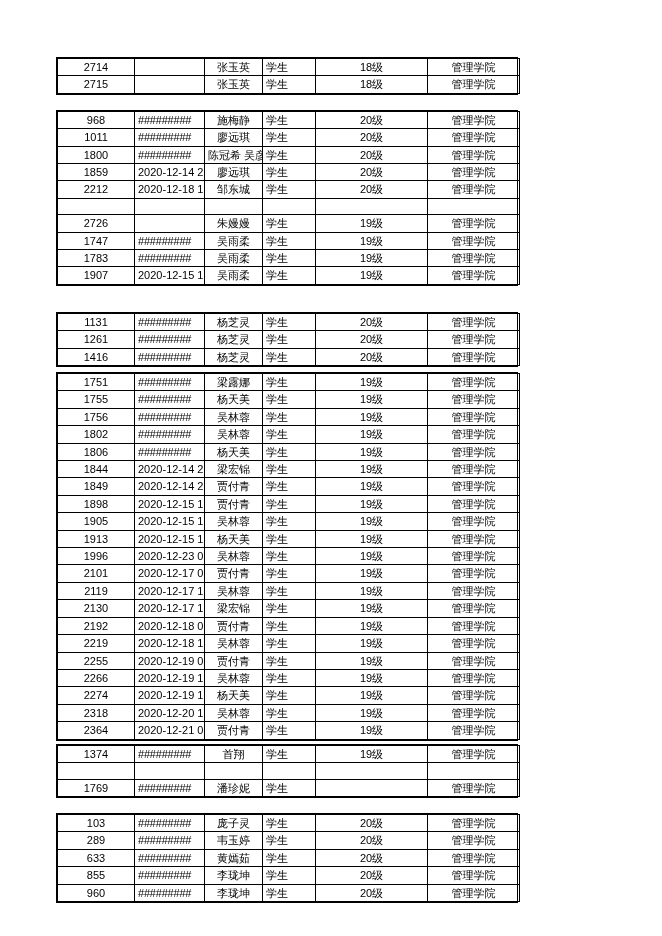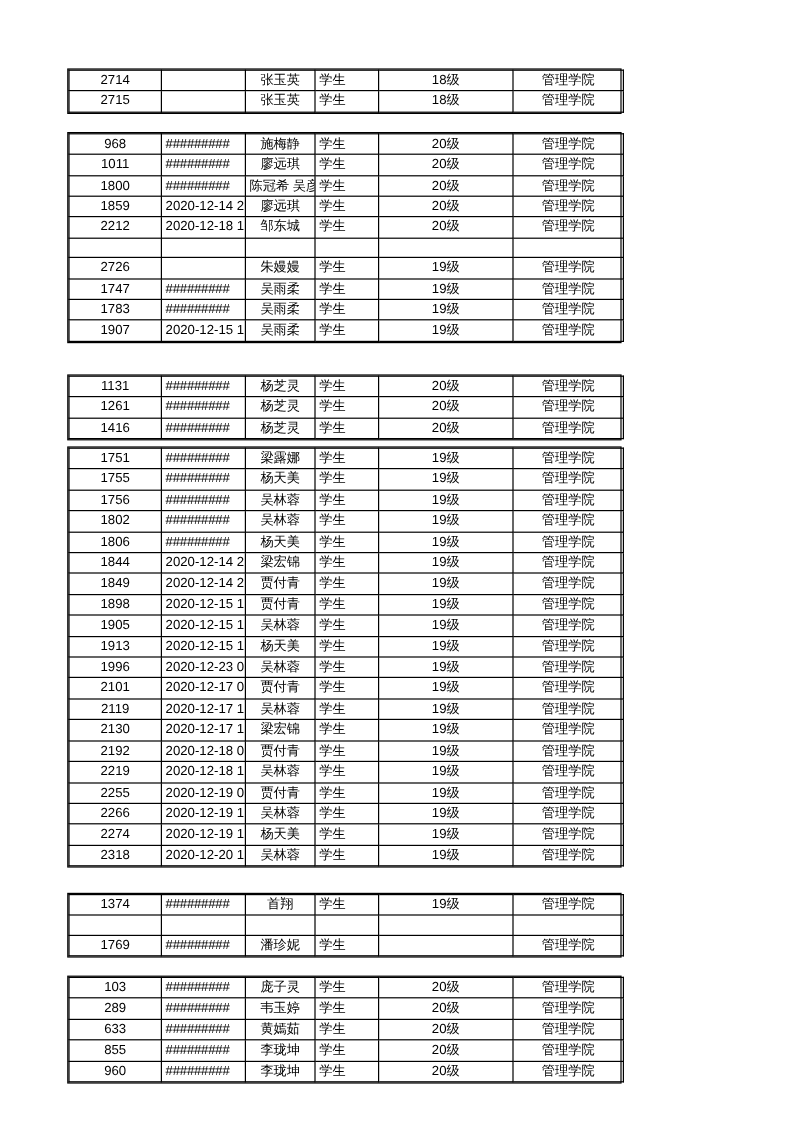--- a/index.html
+++ b/index.html
@@ -396,20 +396,28 @@
               <td class="dept">管理学院</td>
             </tr>
             <tr>
               <td class="id">2318</td>
               <td class="date">2020-12-20 1</td>
               <td class="name">吴林蓉</td>
               <td class="role">学生</td>
               <td class="grade">19级</td>
               <td class="dept">管理学院</td>
             </tr>
+            <tr>
+              <td class="id">2364</td>
+              <td class="date">2020-12-21 0</td>
+              <td class="name">贾付青</td>
+              <td class="role">学生</td>
+              <td class="grade">19级</td>
+              <td class="dept">管理学院</td>
+            </tr>
           </tbody>
         </table>
       </div>
       <div class="block" style="top: 743.8px;">
         <table class="grid">
           <colgroup>
             <col class="c-id">
             <col class="c-date">
             <col class="c-name">
             <col class="c-role">

